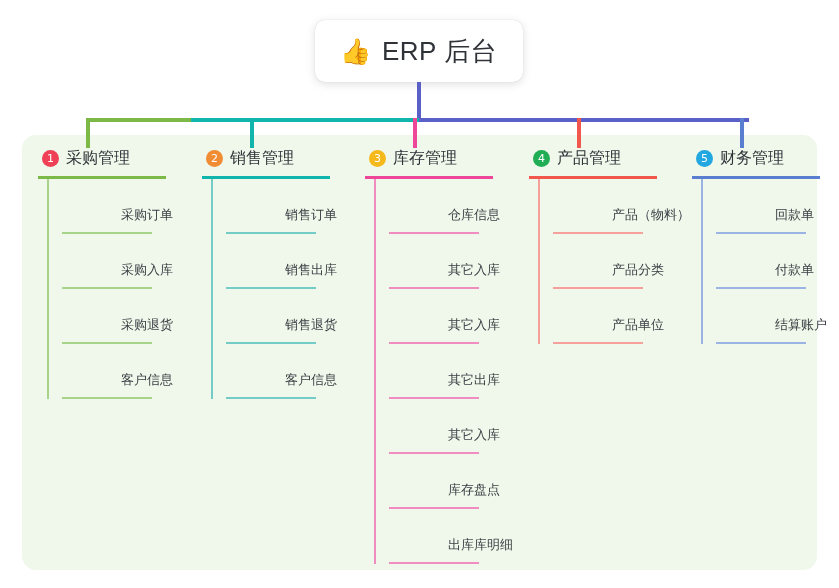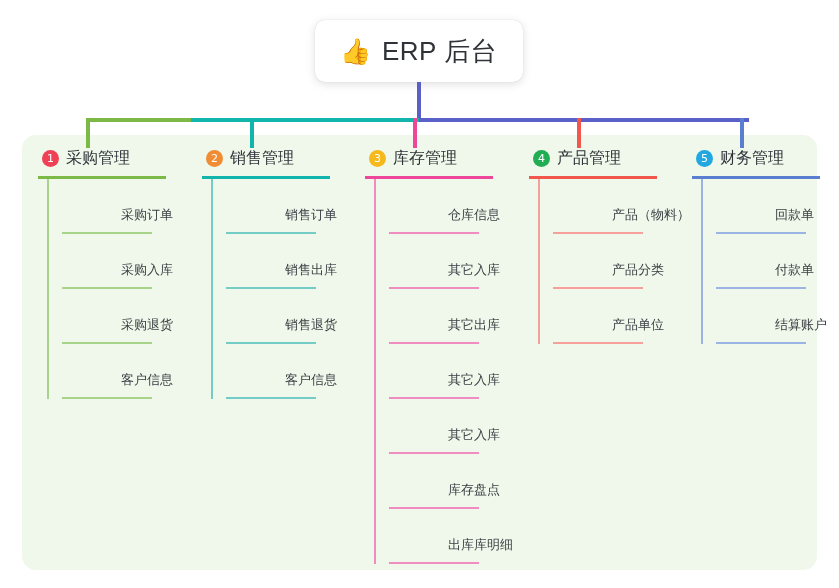--- a/index.html
+++ b/index.html
@@ -244,25 +244,25 @@
           <div class="spine" style="background: rgb(240, 140, 192); height: 385px;"></div>
           <div class="item">
             <span class="item-label">仓库信息</span>
             <div class="item-rule" style="background: rgb(240, 140, 192);"></div>
           </div>
           <div class="item">
             <span class="item-label">其它入库</span>
             <div class="item-rule" style="background: rgb(240, 140, 192);"></div>
           </div>
           <div class="item">
+            <span class="item-label">其它入库</span>
+            <div class="item-rule" style="background: rgb(240, 140, 192);"></div>
+          </div>
+          <div class="item">
             <span class="item-label">其它出库</span>
-            <div class="item-rule" style="background: rgb(240, 140, 192);"></div>
-          </div>
-          <div class="item">
-            <span class="item-label">其它入库</span>
             <div class="item-rule" style="background: rgb(240, 140, 192);"></div>
           </div>
           <div class="item">
             <span class="item-label">其它入库</span>
             <div class="item-rule" style="background: rgb(240, 140, 192);"></div>
           </div>
           <div class="item">
             <span class="item-label">库存盘点</span>
             <div class="item-rule" style="background: rgb(240, 140, 192);"></div>
           </div>

